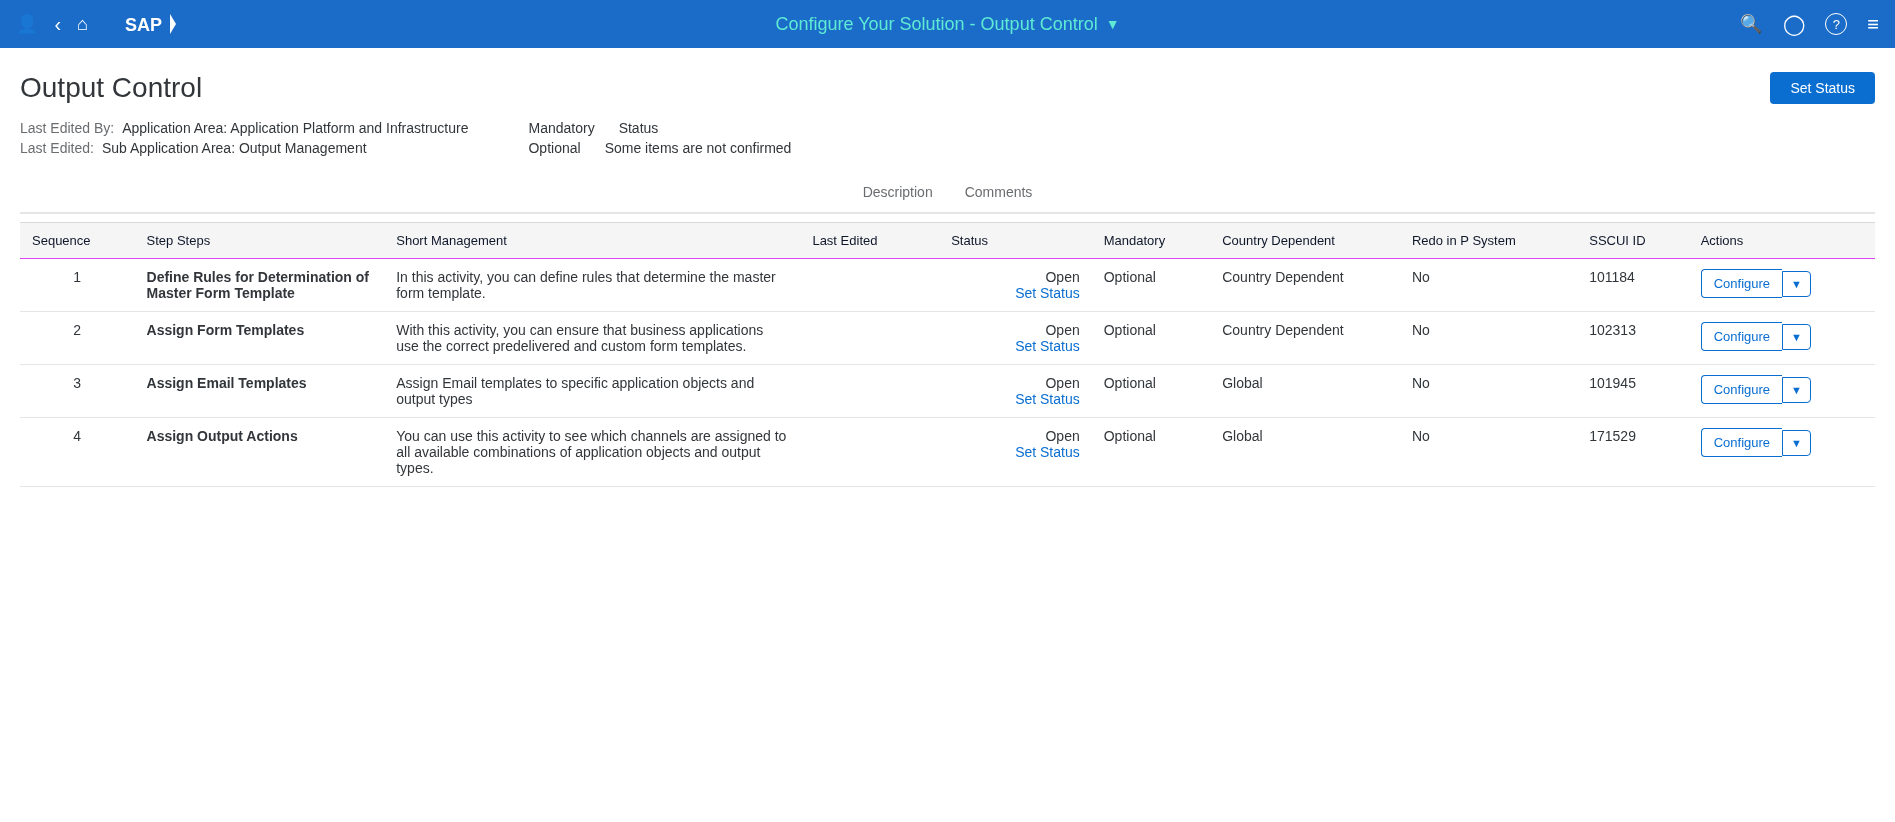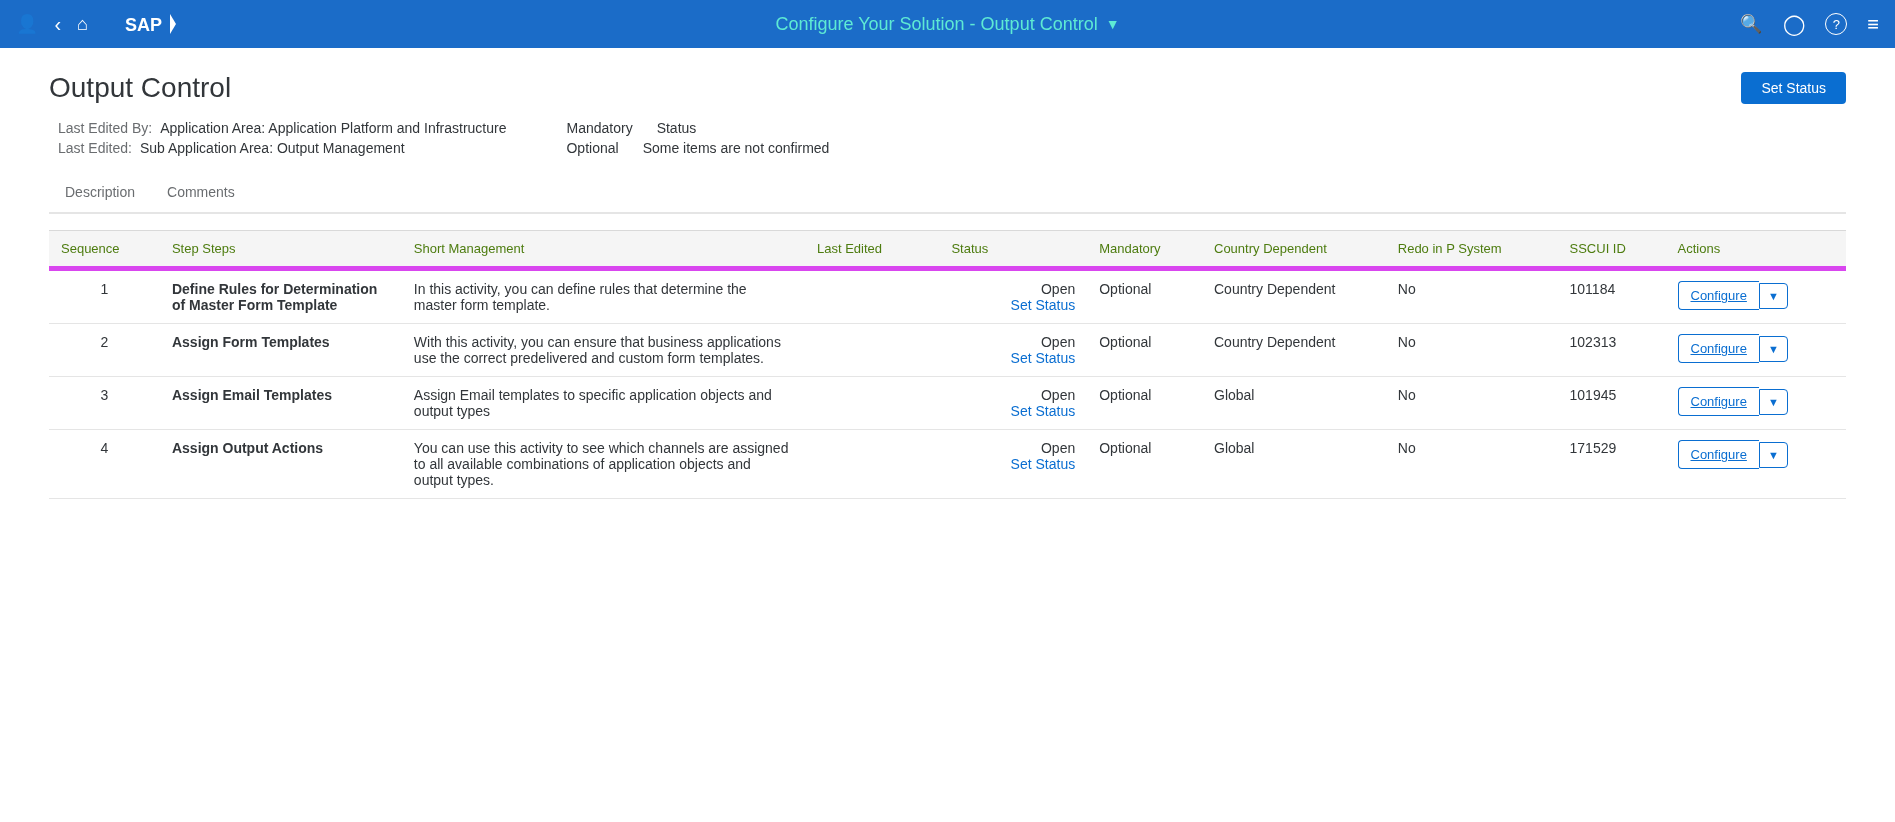--- a/index.html
+++ b/index.html
@@ -24,65 +24,65 @@
       align-items: center;
       gap: 8px;
       font-size: 18px;
       font-weight: 300;
       color: #5eead4;
     }
     .top-nav-right { margin-left: auto; display: flex; align-items: center; gap: 20px; }
     .nav-icon { font-size: 18px; color: white; cursor: pointer; }
 
     
-    .main-content { padding: 24px 49px; background: white; min-height: calc(100vh - 48px); }
+    .main-content { padding: 24px 20px; background: white; min-height: calc(100vh - 48px); }
 
     
     .page-header { display: flex; justify-content: space-between; align-items: flex-start; margin-bottom: 16px; }
     .page-title { font-size: 28px; font-weight: 300; color: #32363a; }
     .set-status-btn {
       background: #0a6ed1;
       color: white;
       border: none;
       padding: 8px 20px;
       font-size: 14px;
       cursor: pointer;
       border-radius: 4px;
     }
 
     
     .meta-info { display: flex; gap: 60px; margin-bottom: 16px; }
     .meta-left { display: flex; flex-direction: column; gap: 4px; }
     .meta-row { display: flex; gap: 8px; font-size: 14px; color: #32363a; }
-    .meta-label { color: #6a6d70; margin-left: 9px; }
+    .meta-label { color: #6a6d70; }
     .meta-right { display: flex; flex-direction: column; gap: 4px; }
     .status-row { display: flex; gap: 24px; align-items: center; }
 
     
-    .tabs { display: flex; border-bottom: 2px solid #e5e5e5; margin-bottom: 16px; }
+    .tabs { display: flex; border-bottom: 2px solid #e5e5e5; margin-bottom: 8px; justify-content: center; }
     .tab {
       padding: 12px 16px;
       cursor: pointer;
       font-size: 14px;
       color: #6a6d70;
       border-bottom: 2px solid transparent;
       margin-bottom: -2px;
     }
     .tab.active { color: #0a6ed1; border-bottom: 2px solid #0a6ed1; font-weight: 400; }
 
     
     .config-table { width: 100%; border-collapse: collapse; margin-top: 0; }
     .config-table thead tr { background: #f5f5f5; }
     .config-table th {
       text-align: left;
       padding: 10px 12px;
       font-size: 13px;
       font-weight: 400;
-      color: #4d7c0f;
-      border-bottom: 5px solid #d946ef;
+      color: #0f172a;
+      border-bottom: 1px solid #d946ef;
       border-top: 1px solid #d9d9d9;
       white-space: nowrap;
       vertical-align: top;
     }
     .config-table td {
       padding: 10px 12px;
       font-size: 14px;
       color: #32363a;
       border-bottom: 1px solid #e5e5e5;
       vertical-align: top;
@@ -94,21 +94,20 @@
     .configure-btn-wrapper { display: flex; align-items: center; }
     .configure-btn {
       background: white;
       color: #0a6ed1;
       border: 1px solid #0a6ed1;
       padding: 6px 12px;
       font-size: 13px;
       cursor: pointer;
       border-right: none;
       border-radius: 4px 0 0 4px;
-      text-decoration: underline;
     }
     .configure-chevron {
       background: white;
       border: 1px solid #0a6ed1;
       padding: 6px 8px;
       cursor: pointer;
       color: #0a6ed1;
       border-radius: 0 4px 4px 0;
       font-size: 11px;
     }

